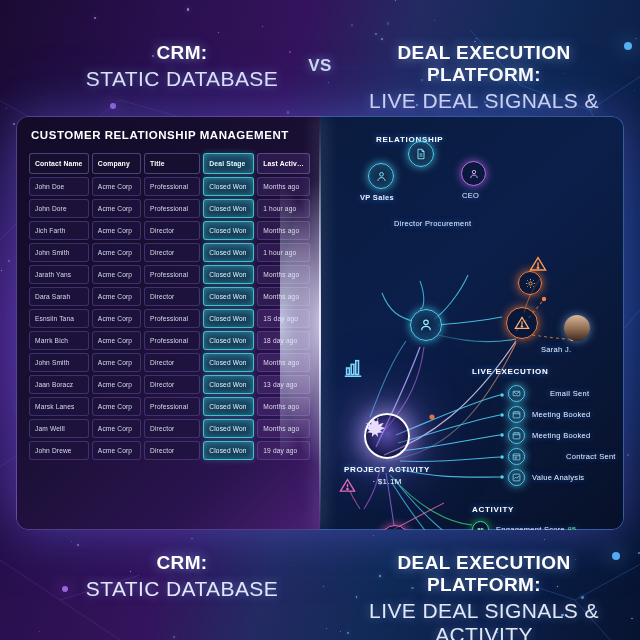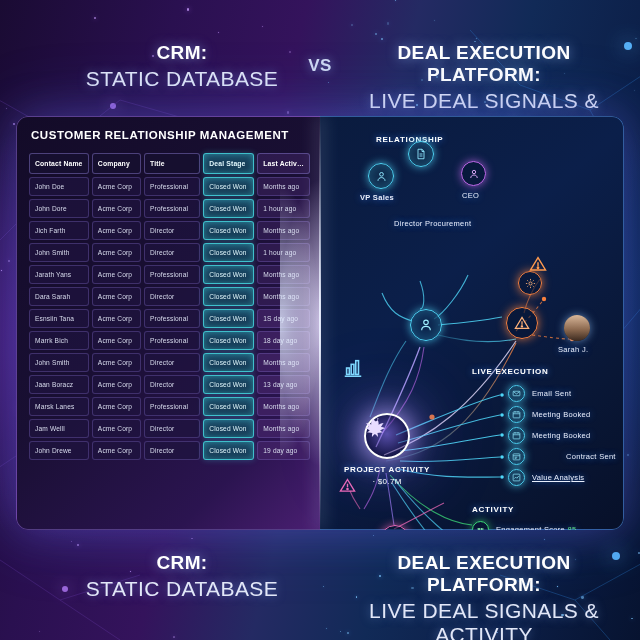--- a/index.html
+++ b/index.html
@@ -463,33 +463,33 @@
         </svg>
         <svg style="position:absolute;left:18px;top:360px;" width="19" height="17" viewBox="0 0 24 24" fill="none" stroke="#f06bb8" stroke-width="1.9">
           <path d="M12 3.5 22 20H2z"></path>
             <path d="M12 9.5v5"></path>
             <circle cx="12" cy="17" r="0.9" fill="#f06bb8"></circle>
         </svg>
 
         <div class="avatar" style="left:244px; top:198px; width:26px; height:26px;">
           <div class="face" style="background:linear-gradient(180deg,#d8b79a 0%,#8d6a50 55%,#3b2a20 100%)"></div>
         </div>
-        <div class="dlabel" style="left:238px; top:228px;">Sarah J.</div>
+        <div class="dlabel" style="left:221px; top:228px;">Sarah J.</div>
 
         <div class="hub" style="left:44px; top:296px;">
           <svg width="24" height="24" viewBox="0 0 24 24" fill="#e8dcff">
             <path d="M12 2.6c1.6 2.1 2.1 4.2 1.7 6.2 1.6-1 3.3-1.6 5.1-1.7-1 1.5-1.8 2.8-2.6 3.9 1.4.1 2.7.5 3.9 1.2-1.9.6-3.5 1.3-4.8 2.2 1 .5 1.9 1.2 2.7 2.1-2.1-.2-3.9 0-5.4.6.4 1.2.6 2.5.5 4-1-1.3-2-2.3-3-3-.9.8-1.9 1.8-2.9 3-.2-1.5 0-2.8.4-4-1.5-.6-3.3-.8-5.3-.6.8-.9 1.6-1.6 2.6-2.1-1.3-.9-2.9-1.6-4.8-2.2 1.2-.7 2.5-1.1 3.9-1.2C3.2 9.7 2.4 8.4 1.4 6.9c1.8.1 3.5.7 5.1 1.7-.4-2 .1-4.1 1.7-6.2.7 1.4 1.7 2.4 2.9 3.1 1.2-.7 2.2-1.7 2.9-3.1z" transform="translate(-1.2,1)"></path>
           </svg>
         </div>
         <div class="dlabel center" style="left:8px; top:348px; width:118px; font-weight:bold; font-size:8px; letter-spacing:0.6px; color:#ffffff;">PROJECT ACTIVITY</div>
-        <div class="dlabel center" style="left:8px; top:360px; width:118px; font-size:8px; color:#ffffff;">· $0.7M</div>
+        <div class="dlabel center" style="left:8px; top:360px; width:118px; font-size:8px; color:#ffffff;">· $1.1M</div>
 
         <div class="dlabel sec" style="left:152px; top:250px;">LIVE EXECUTION</div>
         <div id="activity-list">
-            <div style="position: absolute; left: 188px; top: 268px; display: flex; align-items: center; gap: 7px;">
+            <div style="position: absolute; left: 188px; top: 268px; display: flex; align-items: center; gap: 25px;">
               <span class="node cy" style="position:relative;width:17px;height:17px;flex:none;">
                 <svg width="9" height="9" viewBox="0 0 24 24" fill="none" stroke="#8fe8ff" stroke-width="1.9">
                   <rect x="3" y="6" width="18" height="12" rx="1.5"></rect>
                   <path d="M3.5 7l8.5 6 8.5-6"></path>
                 </svg>
               </span>
               <span class="dlabel" style="position:relative;">Email Sent</span>
             </div>
             <div style="position: absolute; left: 188px; top: 289px; display: flex; align-items: center; gap: 7px;">
               <span class="node cy" style="position:relative;width:17px;height:17px;flex:none;">
@@ -519,21 +519,21 @@
               </span>
               <span class="dlabel" style="position:relative;margin-left:34px;">Contract Sent</span>
             </div>
             <div style="position: absolute; left: 188px; top: 352px; display: flex; align-items: center; gap: 7px;">
               <span class="node cy" style="position:relative;width:17px;height:17px;flex:none;">
                 <svg width="9" height="9" viewBox="0 0 24 24" fill="none" stroke="#8fe8ff" stroke-width="1.9">
                   <rect x="3" y="3" width="18" height="18" rx="2"></rect>
                   <path d="M6 15l4-4 3 3 5-6"></path>
                 </svg>
               </span>
-              <span class="dlabel" style="position:relative;text-decoration:underline;">Value Analysis</span>
+              <span class="dlabel" style="position:relative;">Value Analysis</span>
             </div>
           </div>
 
         <div class="dlabel sec" style="left:152px; top:388px;">ACTIVITY</div>
         <div id="signal-list">
             <div style="position: absolute; left: 152px; top: 404px; display: flex; align-items: center; gap: 7px;">
               <span class="node gr" style="position:relative;width:17px;height:17px;flex:none;">
                 <span class="score">85</span>
               </span>
               <span class="dlabel" style="position:relative;">Engagement Score <span style="color:#5ce08a">85</span></span>

